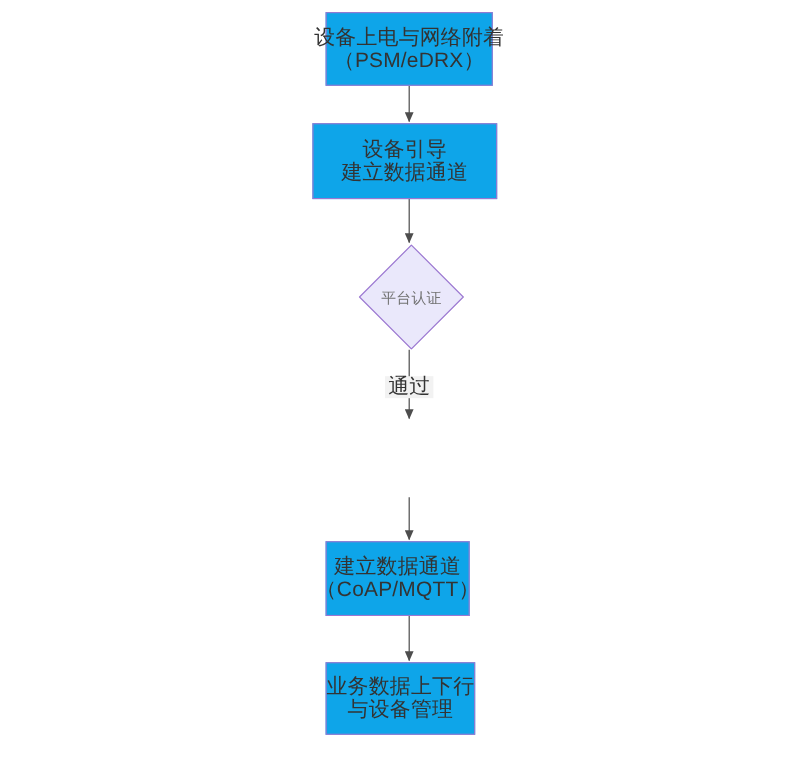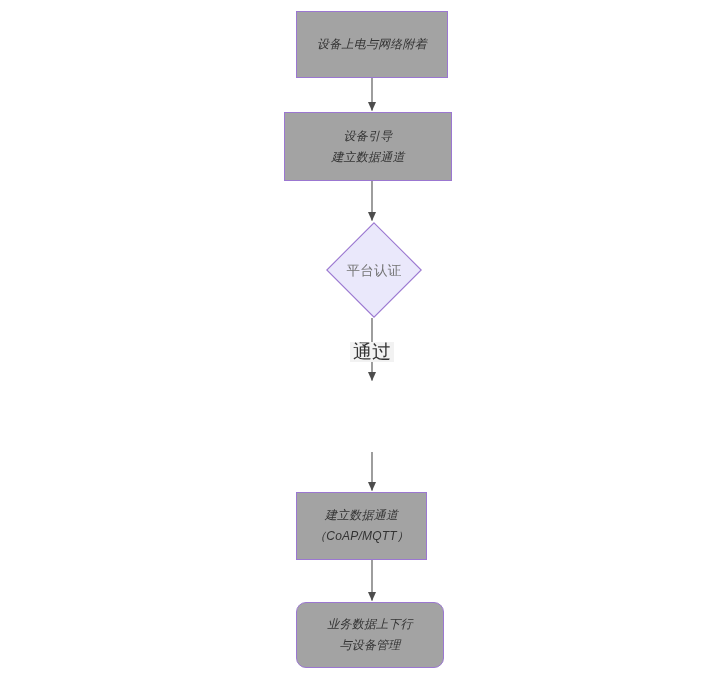--- a/index.html
+++ b/index.html
@@ -17,33 +17,32 @@
   #canvas {
     position: absolute;
     left: 0;
     top: 0;
     width: 726px;
     height: 700px;
   }
   .node {
     position: absolute;
     box-sizing: border-box;
-    background: #a3a3a3;
+    background: #0ea5e9;
     border: 1px solid #9b77d1;
     color: #333333;
-    font-size: 12px;
+    font-size: 19px;
     line-height: 21px;
     display: flex;
     flex-direction: column;
     align-items: center;
     justify-content: center;
     text-align: center;
     letter-spacing: 0.2px;
     white-space: nowrap;
-    font-style: italic;
   }
   .node .line {
     display: block;
   }
   .diamond-wrap {
     position: absolute;
     width: 96px;
     height: 96px;
   }
   .diamond-shape {
@@ -100,20 +99,21 @@
     </defs>
     <line x1="372" y1="78" x2="372" y2="110.5" stroke="#4d4d4d" stroke-width="1.1" marker-end="url(#arrowhead)"></line>
     <line x1="372" y1="181" x2="372" y2="220.5" stroke="#4d4d4d" stroke-width="1.1" marker-end="url(#arrowhead)"></line>
     <line x1="372" y1="318" x2="372" y2="380.5" stroke="#4d4d4d" stroke-width="1.1" marker-end="url(#arrowhead)"></line>
     <line x1="372" y1="452" x2="372" y2="490.5" stroke="#4d4d4d" stroke-width="1.1" marker-end="url(#arrowhead)"></line>
     <line x1="372" y1="560" x2="372" y2="600.5" stroke="#4d4d4d" stroke-width="1.1" marker-end="url(#arrowhead)"></line>
   </svg>
 
   <div class="node" style="left:296px; top:11px; width:152px; height:67px;">
     <span class="line">设备上电与网络附着</span>
+    <span class="line">（PSM/eDRX）</span>
   </div>
 
   <div class="node" style="left:284px; top:112px; width:168px; height:69px;">
     <span class="line">设备引导</span>
     <span class="line">建立数据通道</span>
   </div>
 
   <div class="diamond-wrap" style="left:326px; top:222px;">
     <svg class="diamond-shape" width="96" height="96" viewBox="0 0 96 96">
       <polygon points="48,0.8 95.2,48 48,95.2 0.8,48" fill="#eae8fb" stroke="#9b77d1" stroke-width="1.1"></polygon>
@@ -122,18 +122,18 @@
   </div>
 
   <div class="edge-label" style="left:372px; top:352px;">通过</div>
 
 
   <div class="node" style="left:296px; top:492px; width:131px; height:68px;">
     <span class="line">建立数据通道</span>
     <span class="line">（CoAP/MQTT）</span>
   </div>
 
-  <div class="node" style="left:296px; top:602px; width:148px; height:66px;border-radius:10px;">
+  <div class="node" style="left:296px; top:602px; width:136px; height:66px;">
     <span class="line">业务数据上下行</span>
     <span class="line">与设备管理</span>
   </div>
 
 </div>
 
 </body></html>

